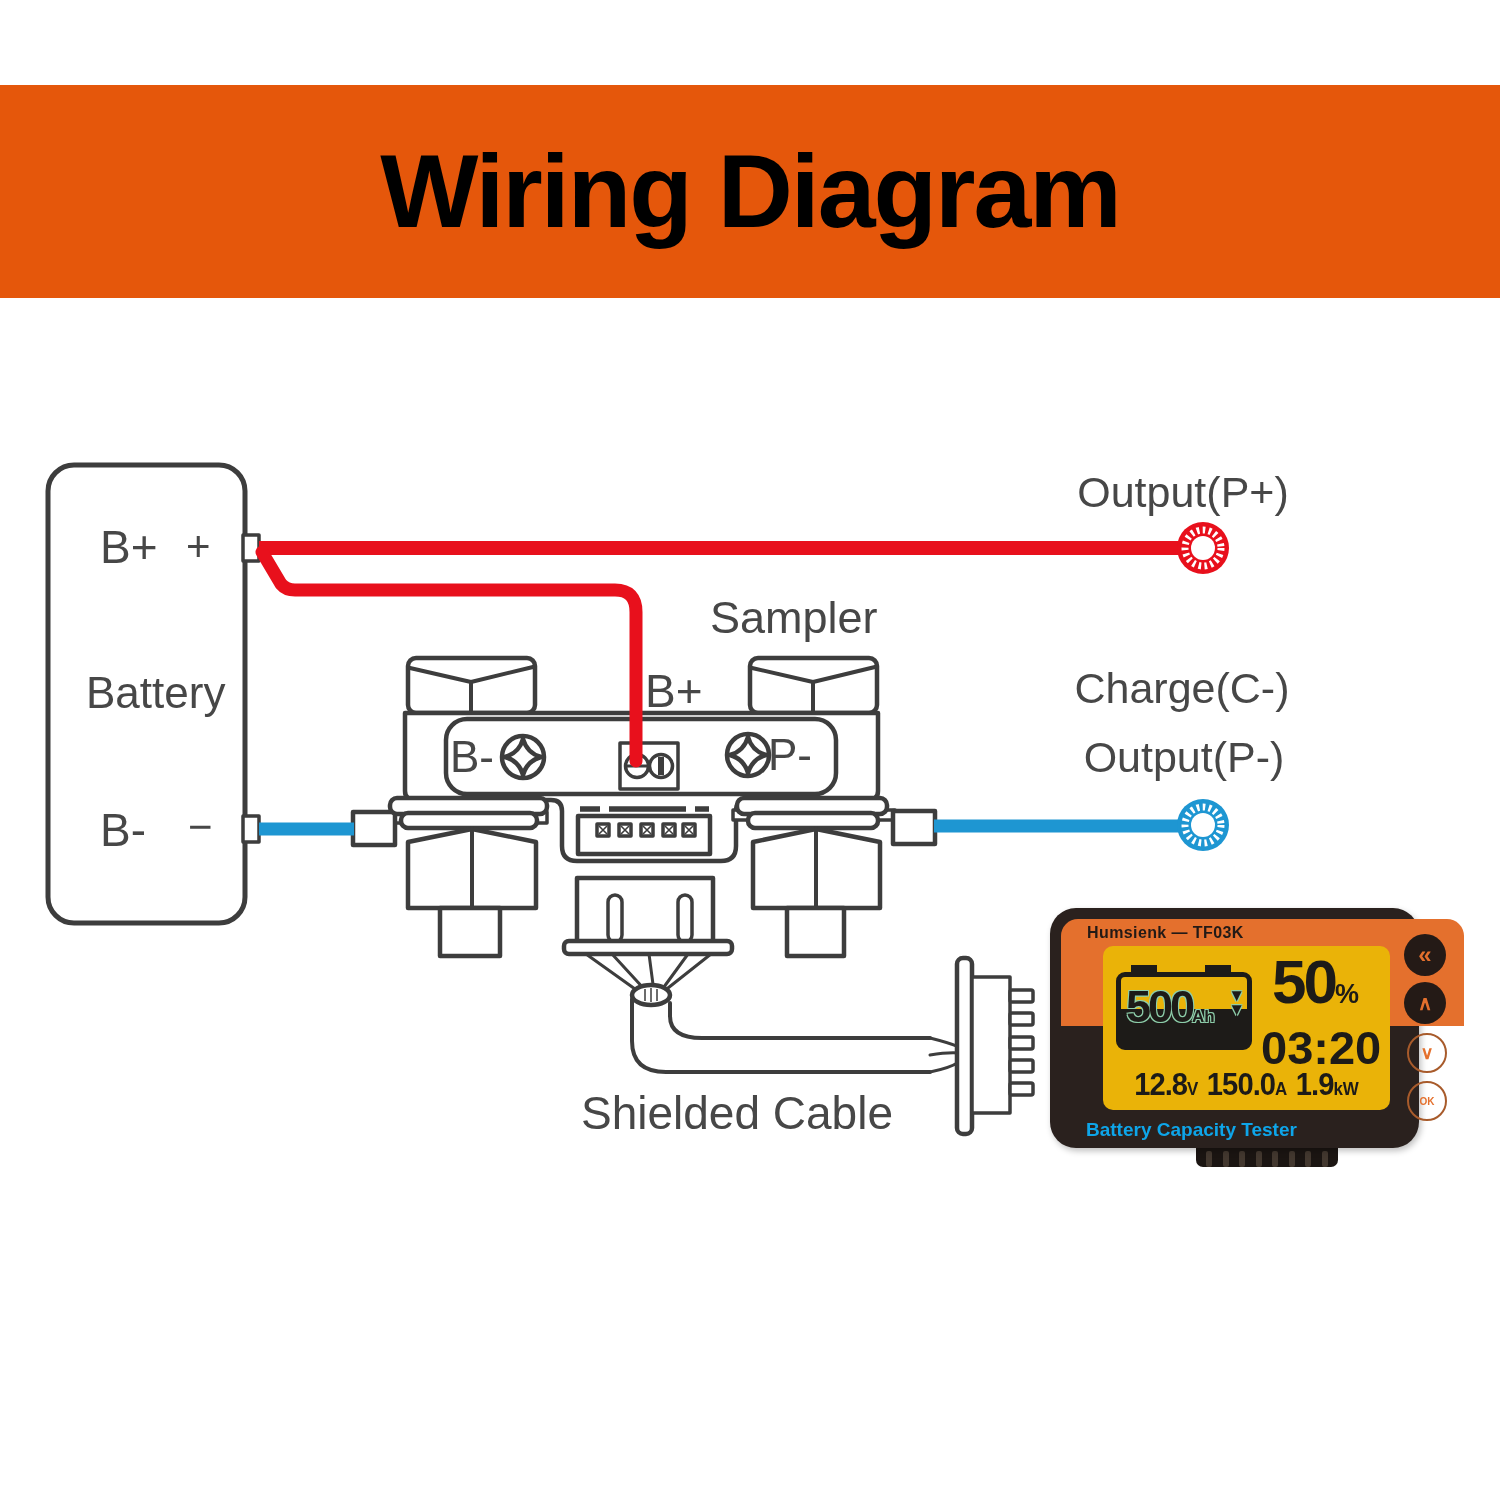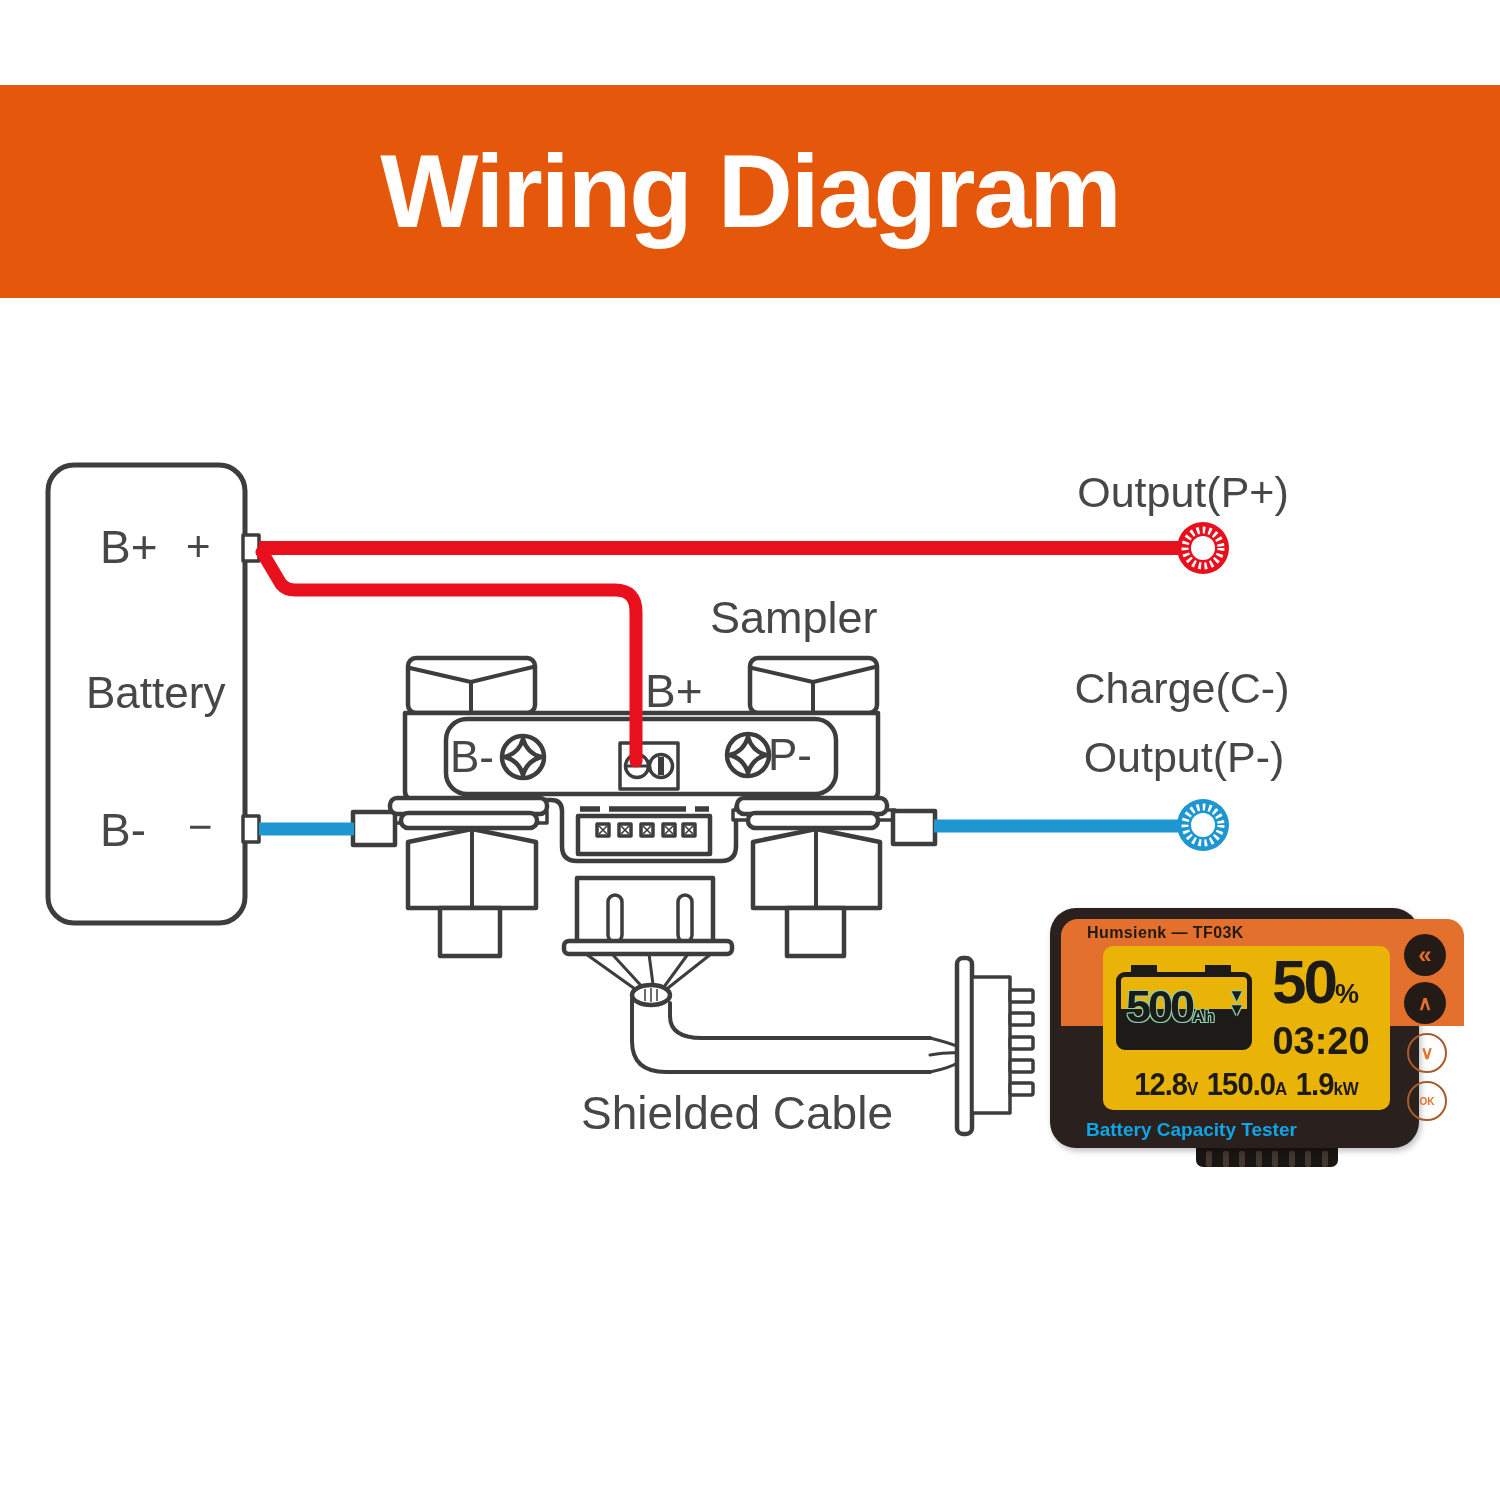--- a/index.html
+++ b/index.html
@@ -1,21 +1,21 @@
 <!DOCTYPE html>
 <html><head>
 <meta charset="utf-8">
 <style>
   html,body{margin:0;padding:0;background:#ffffff;}
   .page{position:relative;width:1500px;height:1500px;background:#ffffff;overflow:hidden;
         font-family:"Liberation Sans",sans-serif;}
   
   .banner{position:absolute;left:0;top:85px;width:1500px;height:213px;background:#e5570b;
           display:flex;align-items:center;justify-content:center;}
-  .banner span{color:#ffffff;font-size:104px;font-weight:700;letter-spacing:-2px;}
+  .banner span{color:#000000;font-size:104px;font-weight:700;letter-spacing:-2px;}
   
   svg.diagram{position:absolute;left:0;top:0;}
   .ln{fill:#ffffff;stroke:#3d3d3d;stroke-width:4.5;stroke-linejoin:round;}
   .ln5{fill:#ffffff;stroke:#3d3d3d;stroke-width:5;stroke-linejoin:round;}
   .ln3{fill:#ffffff;stroke:#3d3d3d;stroke-width:3.5;stroke-linejoin:round;}
   .op{fill:none;stroke:#3d3d3d;stroke-width:4;stroke-linejoin:round;stroke-linecap:round;}
   .op3{fill:none;stroke:#3d3d3d;stroke-width:3;stroke-linecap:round;}
   .op5{fill:none;stroke:#3d3d3d;stroke-width:5.5;stroke-linecap:butt;}
   .xl{fill:none;stroke:#3d3d3d;stroke-width:1.6;}
   .hatch{fill:none;stroke:#3d3d3d;stroke-width:1.5;}
@@ -41,21 +41,21 @@
   .batt .fill{position:absolute;left:0;bottom:0;width:100%;height:36px;background:#1d1b18;}
   .batt .cap{position:absolute;left:5px;top:4px;font-size:45px;font-weight:700;letter-spacing:-3px;
              text-shadow:1px 1px 0 #8ecfab,-1px -1px 0 #8ecfab,1px -1px 0 #8ecfab,-1px 1px 0 #8ecfab;}
   .batt .cap .u{font-size:17px;letter-spacing:0;font-weight:700;}
   .batt .arrows{position:absolute;right:2px;top:12px;display:flex;flex-direction:column;line-height:14px;
                 font-size:17px;color:#1d1b18;
                 text-shadow:1px 1px 0 #8ecfab,-1px -1px 0 #8ecfab,1px -1px 0 #8ecfab,-1px 1px 0 #8ecfab;}
   .soc{position:absolute;left:169px;top:0px;width:120px;text-align:left;font-size:62px;font-weight:700;
        letter-spacing:-3px;}
   .soc .u{font-size:27px;letter-spacing:0;}
-  .time{position:absolute;left:158px;top:74px;width:120px;text-align:center;font-size:38px;font-weight:700;}
+  .time{position:absolute;left:158px;top:74px;width:120px;text-align:center;font-size:47px;font-weight:700;}
   .meas{position:absolute;left:0;bottom:7px;width:100%;display:flex;justify-content:center;
         align-items:baseline;font-weight:700;transform:scaleX(.94);}
   .meas .n{font-size:31px;letter-spacing:-1px;}
   .meas .u{font-size:18px;margin-right:9px;}
   .caption{position:absolute;left:36px;top:211px;color:#0ea5e9;font-size:19px;font-weight:700;}
   .btn{position:absolute;border-radius:50%;display:flex;align-items:center;justify-content:center;
        color:#e4702d;font-weight:700;}
   .btn.solid{width:42px;height:42px;background:#241a16;}
   .btn.line{width:36px;height:36px;border:2px solid #a85b2b;background:transparent;}
 </style>

